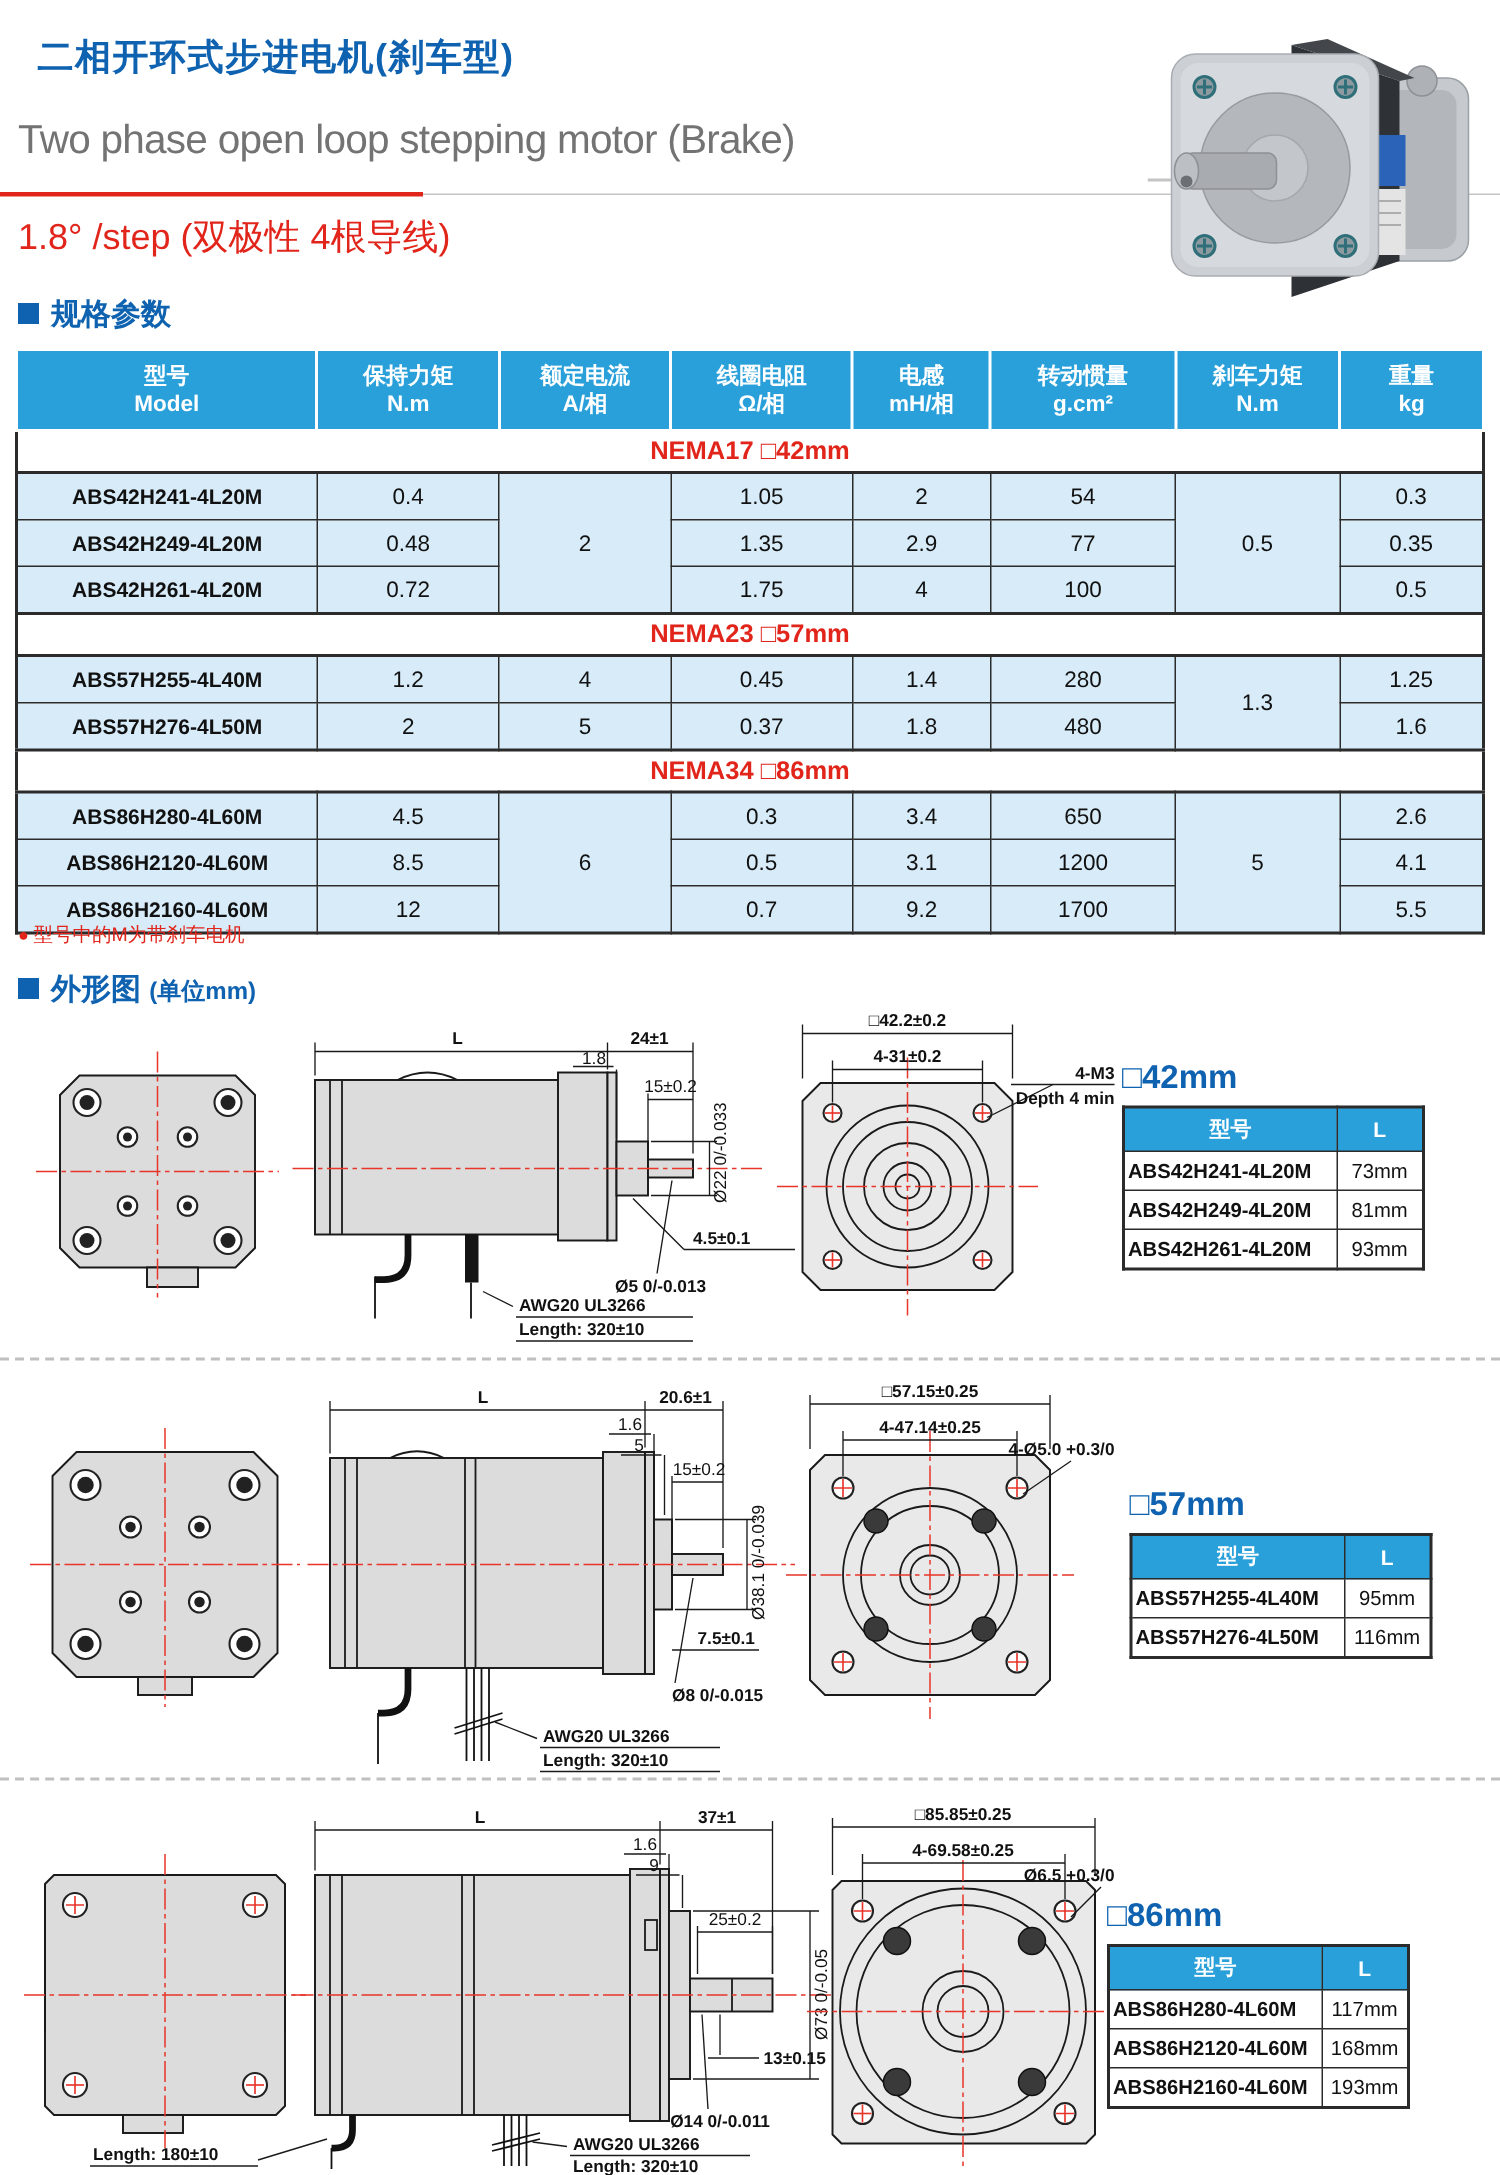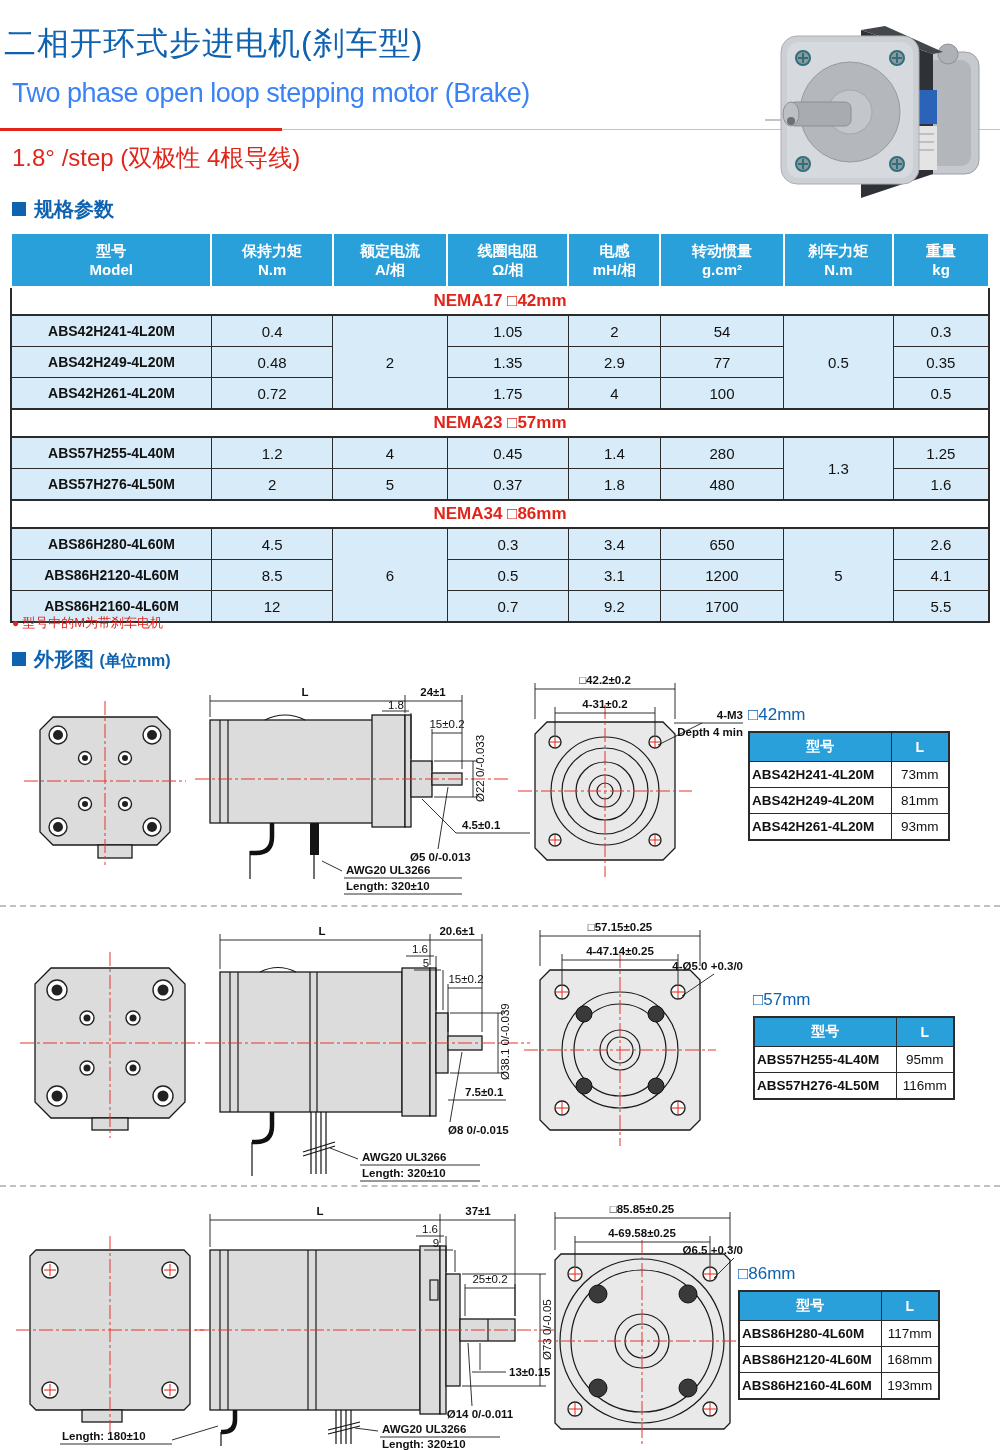--- a/index.html
+++ b/index.html
@@ -1,21 +1,21 @@
 <!DOCTYPE html>
 <html><head>
 <meta charset="utf-8">
 <style>
   html,body{margin:0;padding:0;background:#fff;}
   body{width:1000px;height:1450px;position:relative;font-family:"Liberation Sans",sans-serif;color:#111;overflow:hidden;}
   .abs{position:absolute;}
 
   
-  .title-zh{left:4px;top:22px;font-size:32px;font-weight:normal;color:#0e62b0;letter-spacing:1px;}
-  .title-en{left:12px;top:78px;font-size:27px;color:#3b82f6;letter-spacing:-0.5px;}
+  .title-zh{left:25px;top:22px;font-size:24px;font-weight:bold;color:#0e62b0;letter-spacing:1px;}
+  .title-en{left:12px;top:78px;font-size:27px;color:#737373;letter-spacing:-0.5px;}
   .divider{left:0;top:128px;width:1000px;height:3px;}
   .divider .red{position:absolute;left:0;top:0;width:282px;height:3px;background:#e1251b;}
   .divider .gray{position:absolute;left:282px;top:1px;width:718px;height:1px;background:#c4c4c4;}
   .step-spec{left:12px;top:142px;font-size:24px;color:#e1251b;}
 
   .sec-head{font-size:20px;font-weight:bold;color:#0e62b0;}
   .sec-head .sq{display:inline-block;width:14px;height:14px;background:#0e62b0;margin-right:8px;}
   .sec-head .unit{font-size:16px;}
 
   
@@ -30,21 +30,21 @@
   col.c-d{width:9.4%;} col.c-e{width:12.6%;} col.c-f{width:11.2%;} col.c-g{width:9.8%;}
 
   .note{left:12px;top:614px;font-size:13px;color:#e1251b;}
   .note .dot{font-size:12px;margin-right:3px;}
   .outline-head{left:12px;top:646px;text-align:right;}
 
   
   .draw-row{position:absolute;left:0;width:1000px;}
   .sep{position:absolute;left:0;width:1000px;border-top:2px dashed #c0c0c0;height:0;}
 
-  .size-title{font-size:17px;font-weight:normal;color:#0e62b0;}
+  .size-title{font-size:22px;font-weight:bold;color:#0e62b0;}
   table.ltab{border-collapse:collapse;width:200px;table-layout:fixed;margin-top:6px;}
   table.ltab th{background:#2aa0da;color:#fff;font-size:14px;font-weight:bold;height:26px;border:1px solid #2b2b2b;}
   table.ltab td{background:#fff;font-size:13.5px;height:25px;border:1px solid #2b2b2b;padding:0 2px;}
   table.ltab td.m{font-weight:bold;text-align:left;}
   table.ltab td.l{text-align:center;}
   table.ltab{border:2px solid #2b2b2b;}
   col.lc-m{width:142px;} col.lc-l{width:58px;}
 
   
   svg .ln{stroke:#1a1a1a;stroke-width:1.2;fill:none;}

